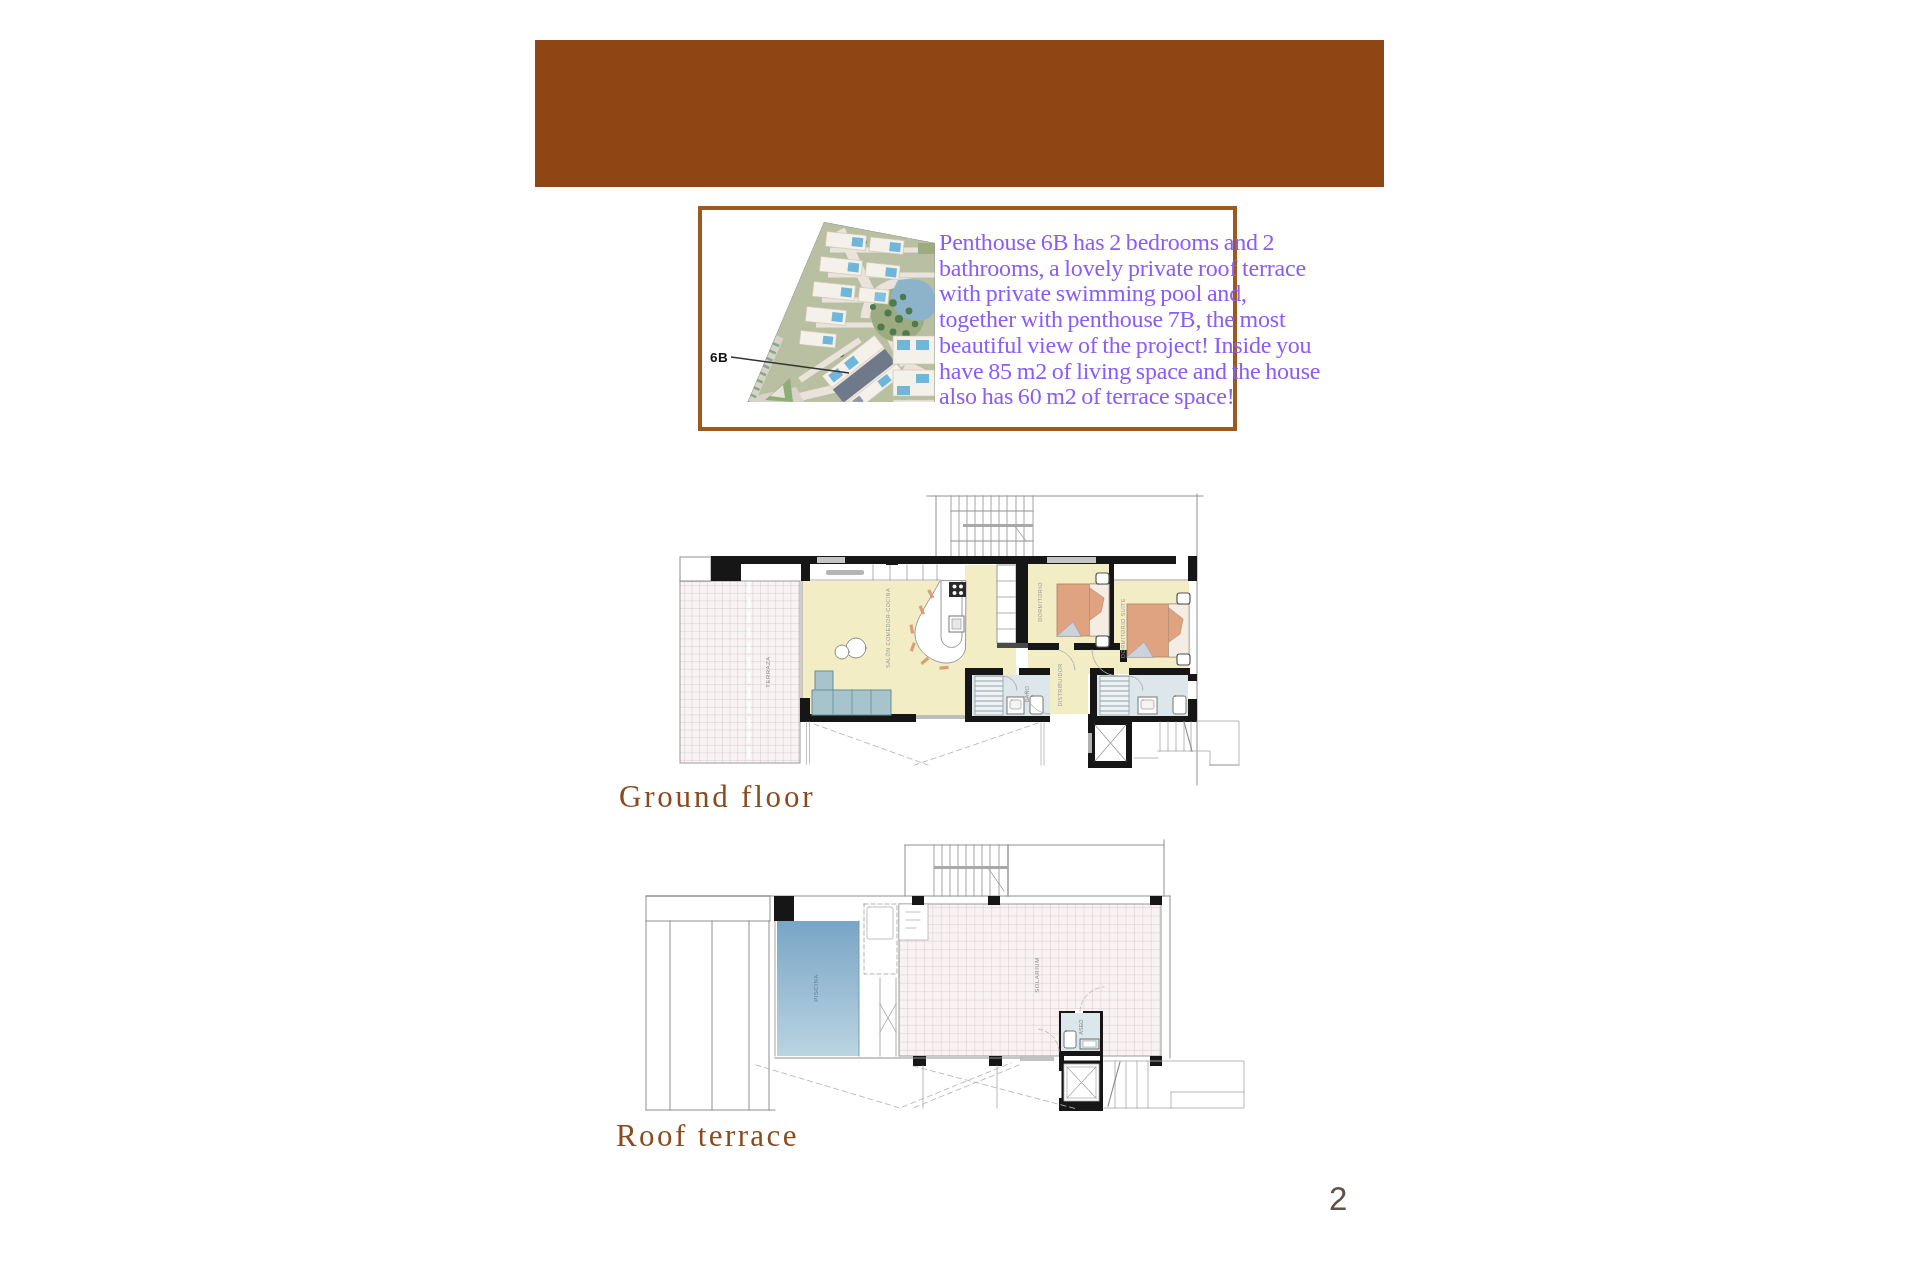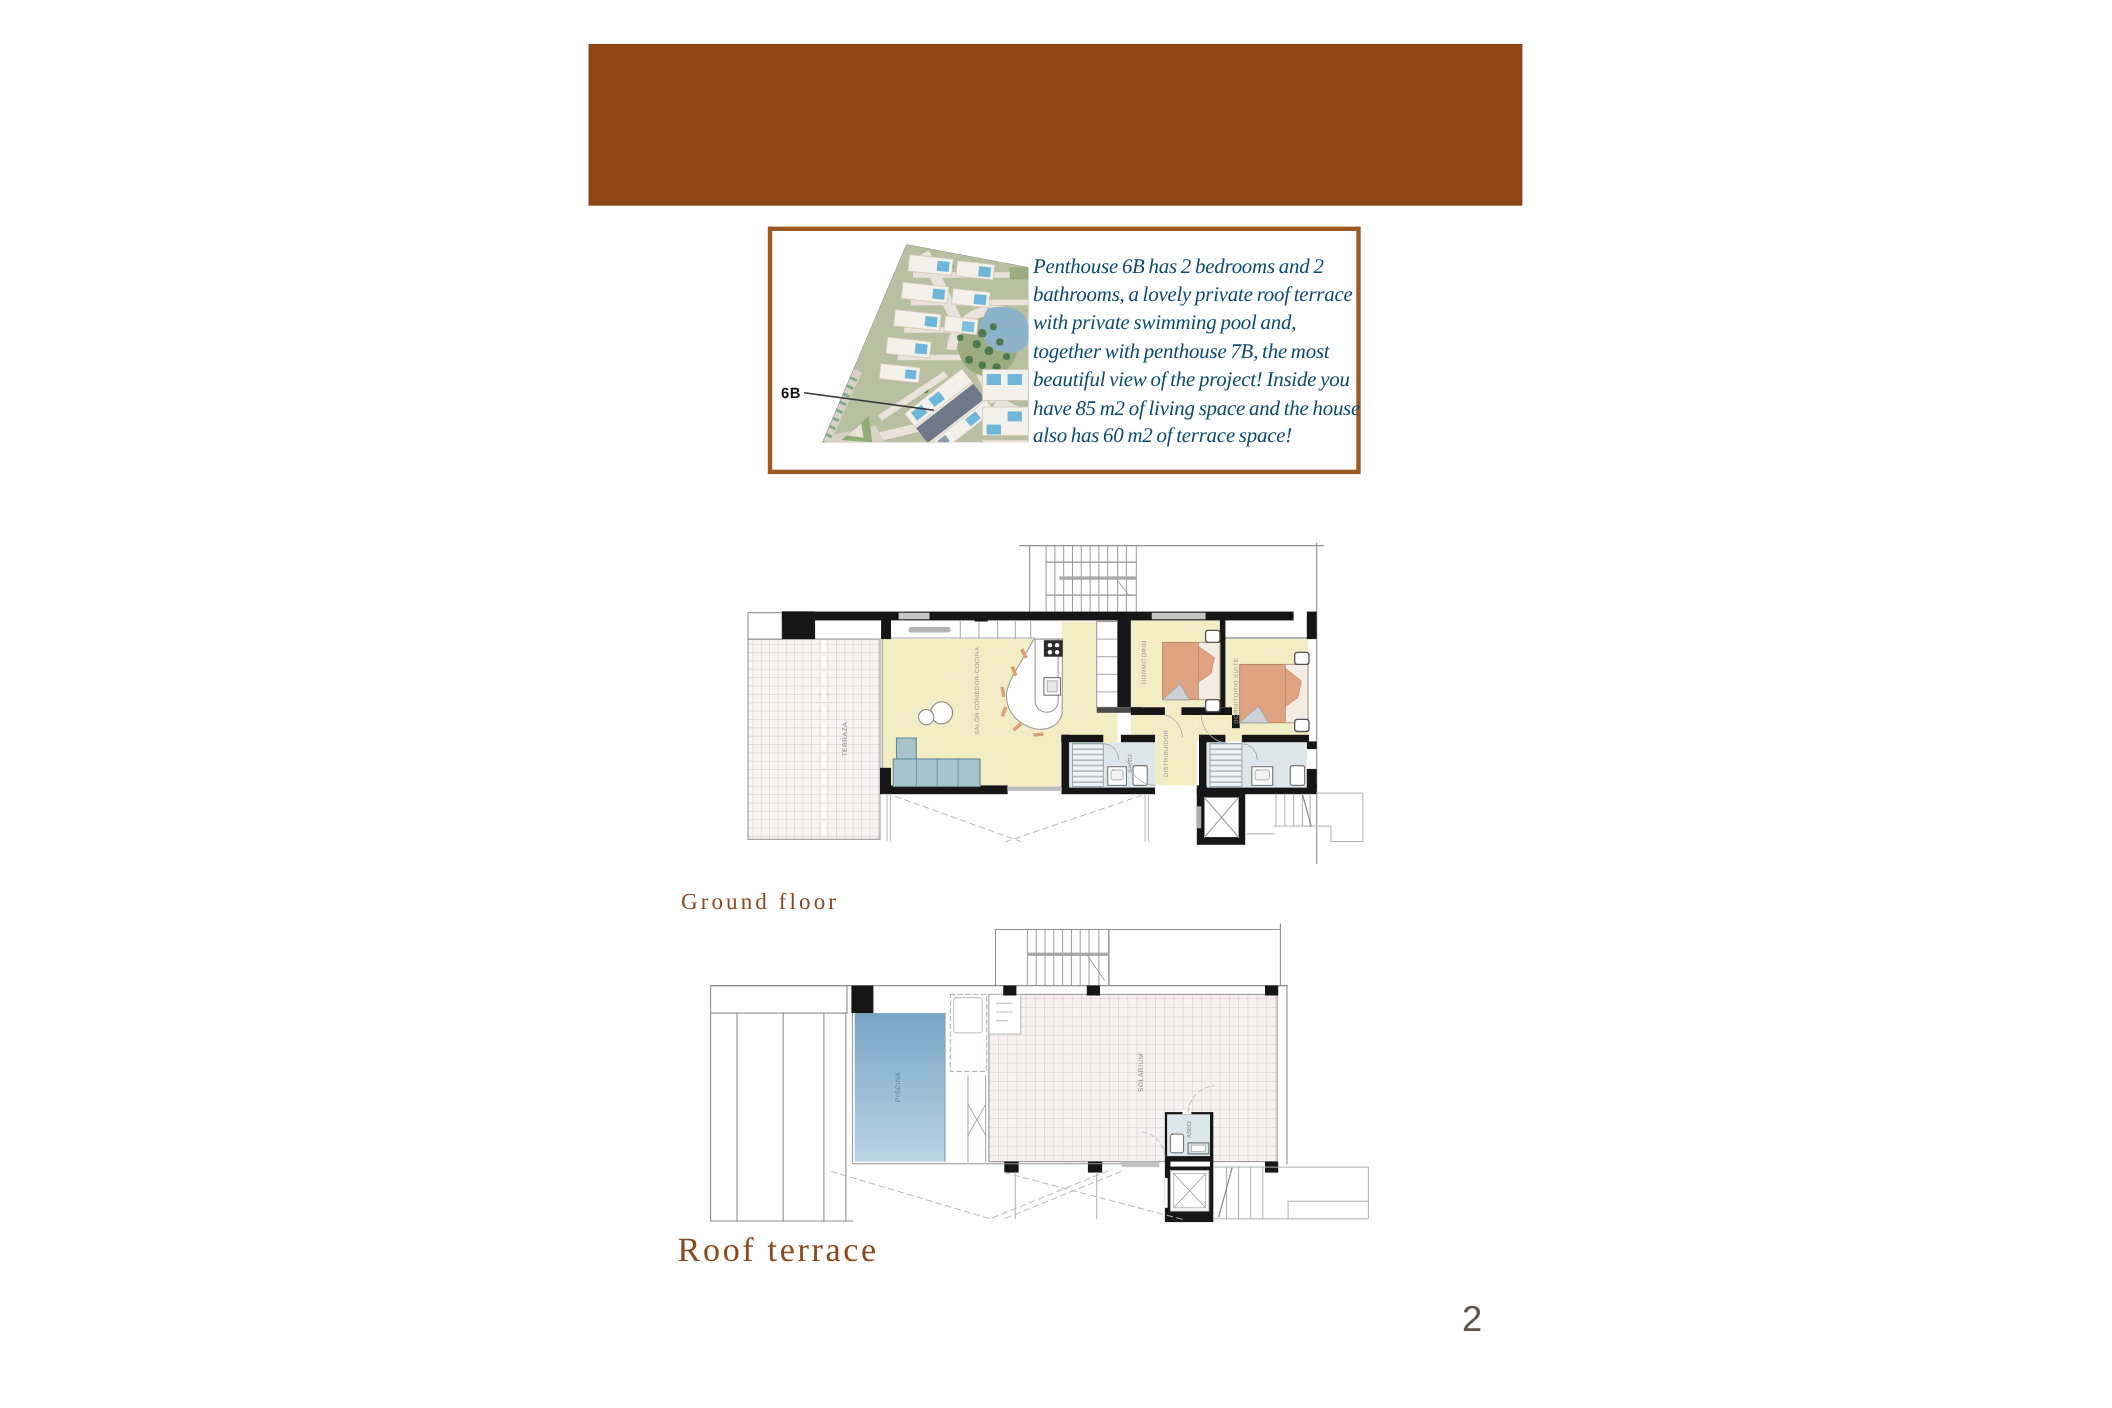--- a/index.html
+++ b/index.html
@@ -149,21 +149,21 @@
 
     <polygon points="824,222 935,243 935,427 737,427" fill="none" stroke="#9a9a9a" stroke-width="1"></polygon>
   </g>
 
   <text x="710" y="362" font-family="Liberation Sans" font-size="13.5" font-weight="bold" fill="#111" letter-spacing="0.5">6B</text>
   <path d="M731 357 L849 373" stroke="#333" stroke-width="1.4" fill="none"></path>
 </g>
 </svg>
 </div>
 
-<div class="abs" style="left:939px;top:230px;width:310px;white-space:nowrap;font-size:19px;line-height:25.7px;color:#0c4a6e;letter-spacing:-0.2px;word-spacing:-1px;font-style:italic;">
+<div class="abs" style="left:939px;top:230px;width:310px;white-space:nowrap;font-size:24px;line-height:25.7px;color:#8b5cf6;letter-spacing:-0.2px;word-spacing:-1px;">
 Penthouse 6B has 2 bedrooms and 2<br>
 bathrooms, a lovely private roof terrace<br>
 with private swimming pool and,<br>
 together with penthouse 7B, the most<br>
 beautiful view of the project! Inside you<br>
 have 85 m2 of living space and the house<br>
 also has 60 m2 of terrace space!
 </div>
 
 <div class="abs" style="left:660px;top:488px;width:600px;height:302px;">
@@ -342,21 +342,21 @@
     <text x="890" y="628" transform="rotate(-90 890 628)" letter-spacing="0.4">SALÓN COMEDOR-COCINA</text>
     <text x="1042" y="602" transform="rotate(-90 1042 602)" letter-spacing="0.4">DORMITORIO</text>
     <text x="1125" y="628" transform="rotate(-90 1125 628)" letter-spacing="0.4">DORMITORIO SUITE</text>
     <text x="1029" y="694" transform="rotate(-90 1029 694)" letter-spacing="0.3">BAÑO</text>
     <text x="1062" y="685" transform="rotate(-90 1062 685)" letter-spacing="0.3">DISTRIBUIDOR</text>
   </g>
 </g>
 </svg>
 </div>
 
-<div class="abs" style="left:619px;top:779px;font-size:21px;color:#8a4a1e;letter-spacing:2.8px;margin-top:28px;">Ground floor</div>
+<div class="abs" style="left:619px;top:779px;font-size:31px;color:#8a4a1e;letter-spacing:2.8px;">Ground floor</div>
 
 <div class="abs" style="left:630px;top:838px;width:620px;height:282px;">
 <svg width="620" height="282" viewBox="630 838 620 282">
 <defs>
   <pattern id="tile2" width="8.4" height="8.4" patternUnits="userSpaceOnUse">
     <rect width="8.4" height="8.4" fill="#f8f2f2"></rect>
     <path d="M8.4 0H0V8.4" fill="none" stroke="#d0c0c4" stroke-width="0.8"></path>
   </pattern>
   <linearGradient id="pool" x1="0" y1="0" x2="0" y2="1">
     <stop offset="0" stop-color="#79a5c6"></stop>

